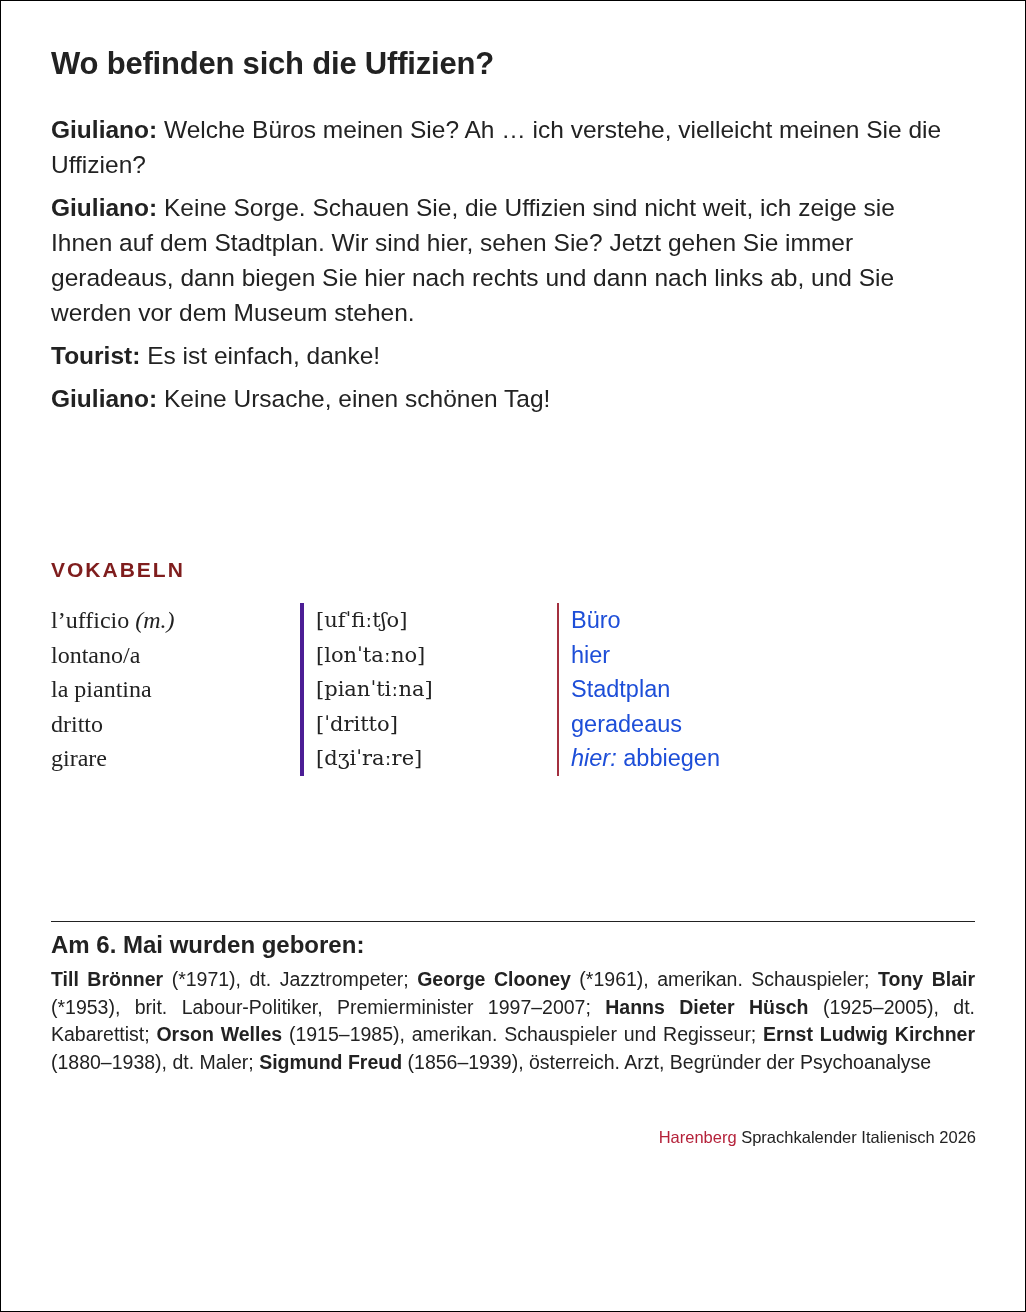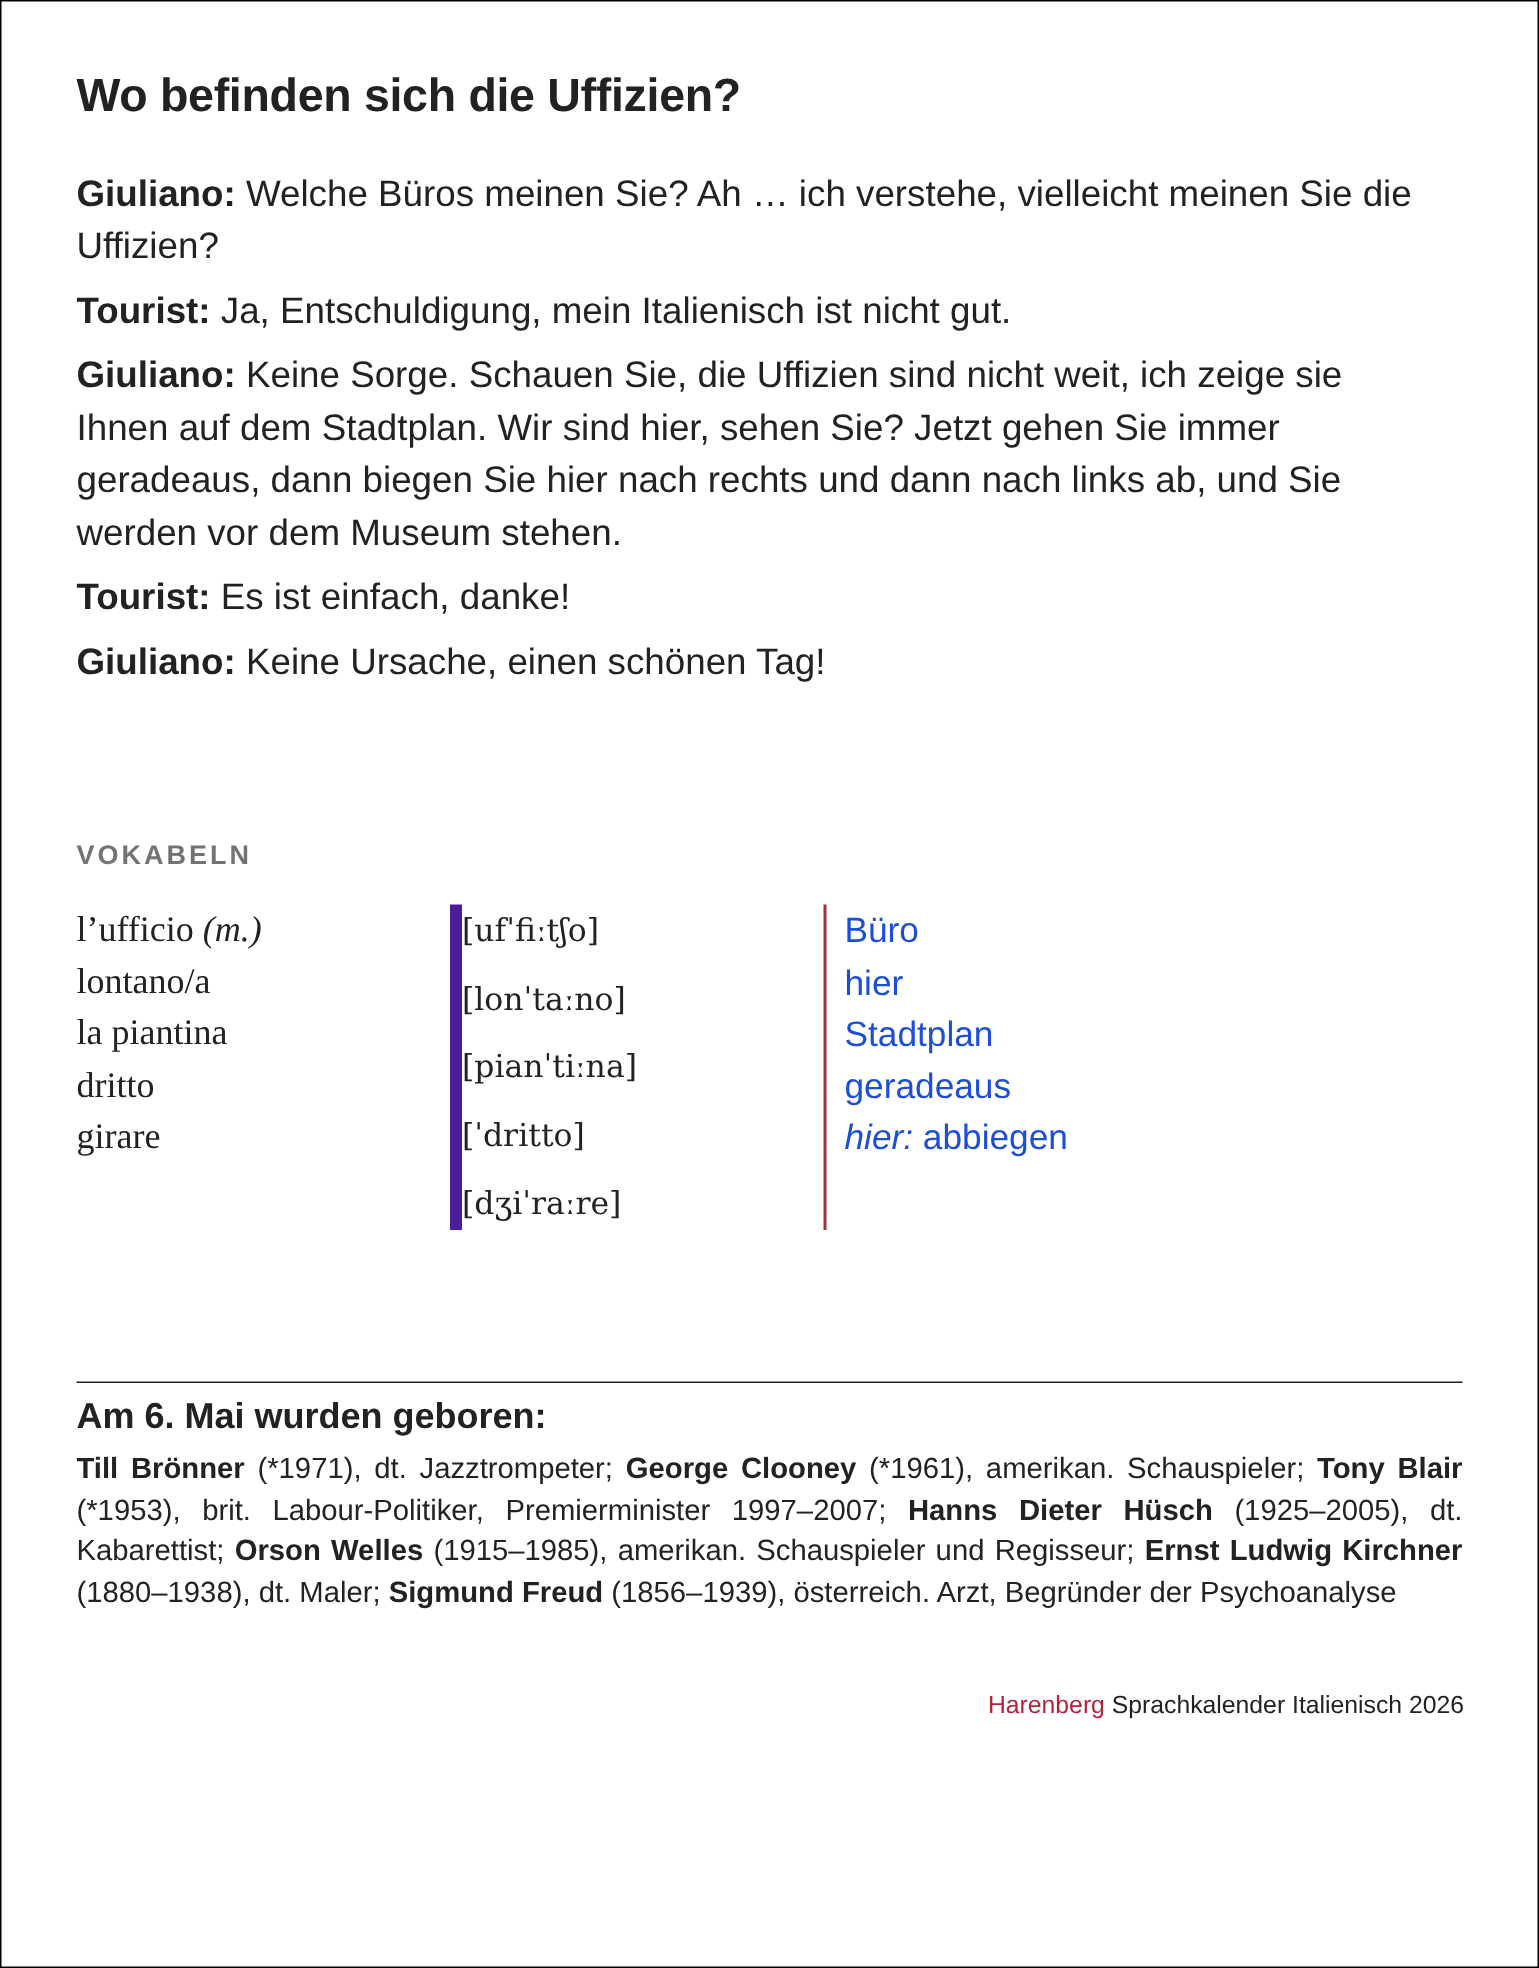--- a/index.html
+++ b/index.html
@@ -17,35 +17,35 @@
     font-family: "Liberation Sans", sans-serif; line-height: 40px;
   }
   .dialogue {
     position: absolute; left: 51px; top: 112px; width: 900px;
     font-size: 24.5px; line-height: 35px; color: #222;
   }
   .line { margin: 0 0 8px 0; }
   .speaker { font-weight: 700; }
   .vocab-heading {
     position: absolute; left: 51px; top: 556px; margin: 0;
-    font-size: 18px; font-weight: 700; letter-spacing: 2px; color: #737373;
+    font-size: 21px; font-weight: 700; letter-spacing: 2px; color: #7f1d1d;
     line-height: 28px;
   }
   .vocab-table {
     position: absolute; left: 51px; top: 603px;
     display: flex;
   }
   .vocab-col { display: flex; flex-direction: column; }
   .vocab-col .cell { height: 34.5px; line-height: 34.5px; white-space: nowrap; }
   .col-word {
     width: 249px; font-family: "Liberation Serif", serif; font-size: 24px; color: #222;
   }
   .col-ipa {
-    width: 241px; border-left: 8px solid #4c1d95; 
-    font-family: "DejaVu Serif", serif; font-size: 21px; color: #222; gap: 11px;
+    width: 241px; border-left: 4px solid #4c1d95; padding-left: 12px;
+    font-family: "DejaVu Serif", serif; font-size: 21px; color: #222;
   }
   .col-trans {
     border-left: 2px solid #a3303f; padding-left: 12px;
     font-family: "Liberation Sans", sans-serif; font-size: 23.5px; color: #1d4ed8;
   }
   .italic { font-style: italic; }
   .divider {
     position: absolute; left: 51px; top: 921px; width: 924px; height: 0;
     border-top: 1.5px solid #222;
   }
@@ -67,21 +67,20 @@
 </style>
 </head>
 <body>
 
 <div class="page-frame"></div>
 
 <h1 class="title">Wo befinden sich die Uffizien?</h1>
 
 <div class="dialogue">
   <p class="line"><span class="speaker">Giuliano:</span><span> Welche Büros meinen Sie? Ah … ich verstehe, vielleicht meinen Sie die Uffizien?</span></p>
-  <p class="line"><span class="speaker">Tourist:</span><span> Ja, Entschuldigung, mein Italienisch ist nicht gut.</span></p>
   <p class="line"><span class="speaker">Giuliano:</span><span> Keine Sorge. Schauen Sie, die Uffizien sind nicht weit, ich zeige sie Ihnen auf dem Stadtplan. Wir sind hier, sehen Sie? Jetzt gehen Sie immer geradeaus, dann biegen Sie hier nach rechts und dann nach links ab, und Sie werden vor dem Museum stehen.</span></p>
   <p class="line"><span class="speaker">Tourist:</span><span> Es ist einfach, danke!</span></p>
   <p class="line"><span class="speaker">Giuliano:</span><span> Keine Ursache, einen schönen Tag!</span></p>
 </div>
 
 <h2 class="vocab-heading">VOKABELN</h2>
 
 <div class="vocab-table">
   <div class="vocab-col col-word">
     <div class="cell"><span>l’ufficio </span><span class="italic">(m.)</span></div>

